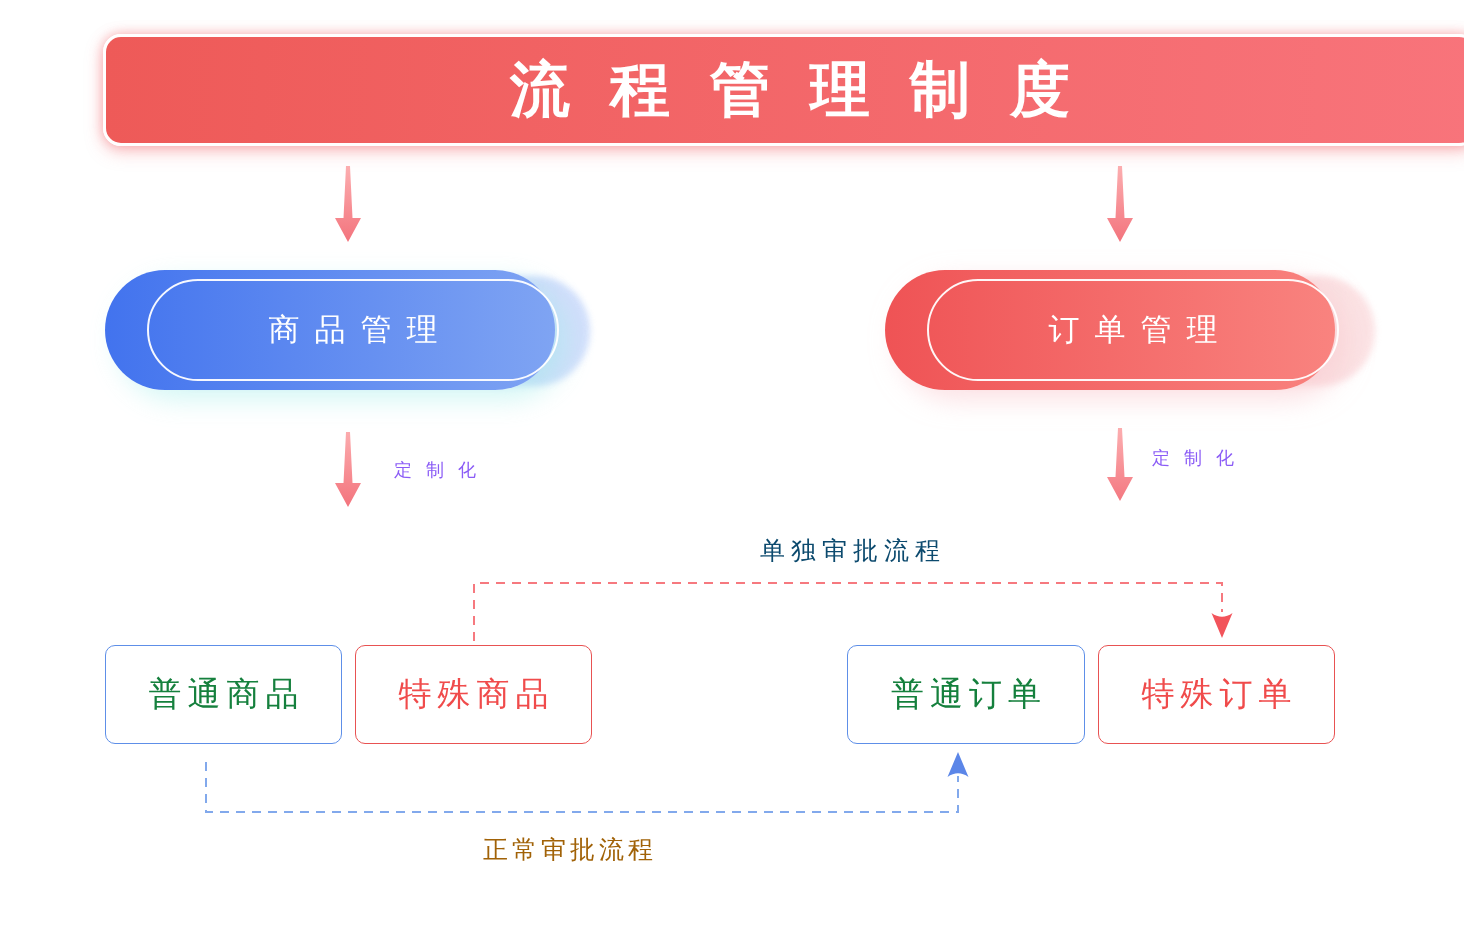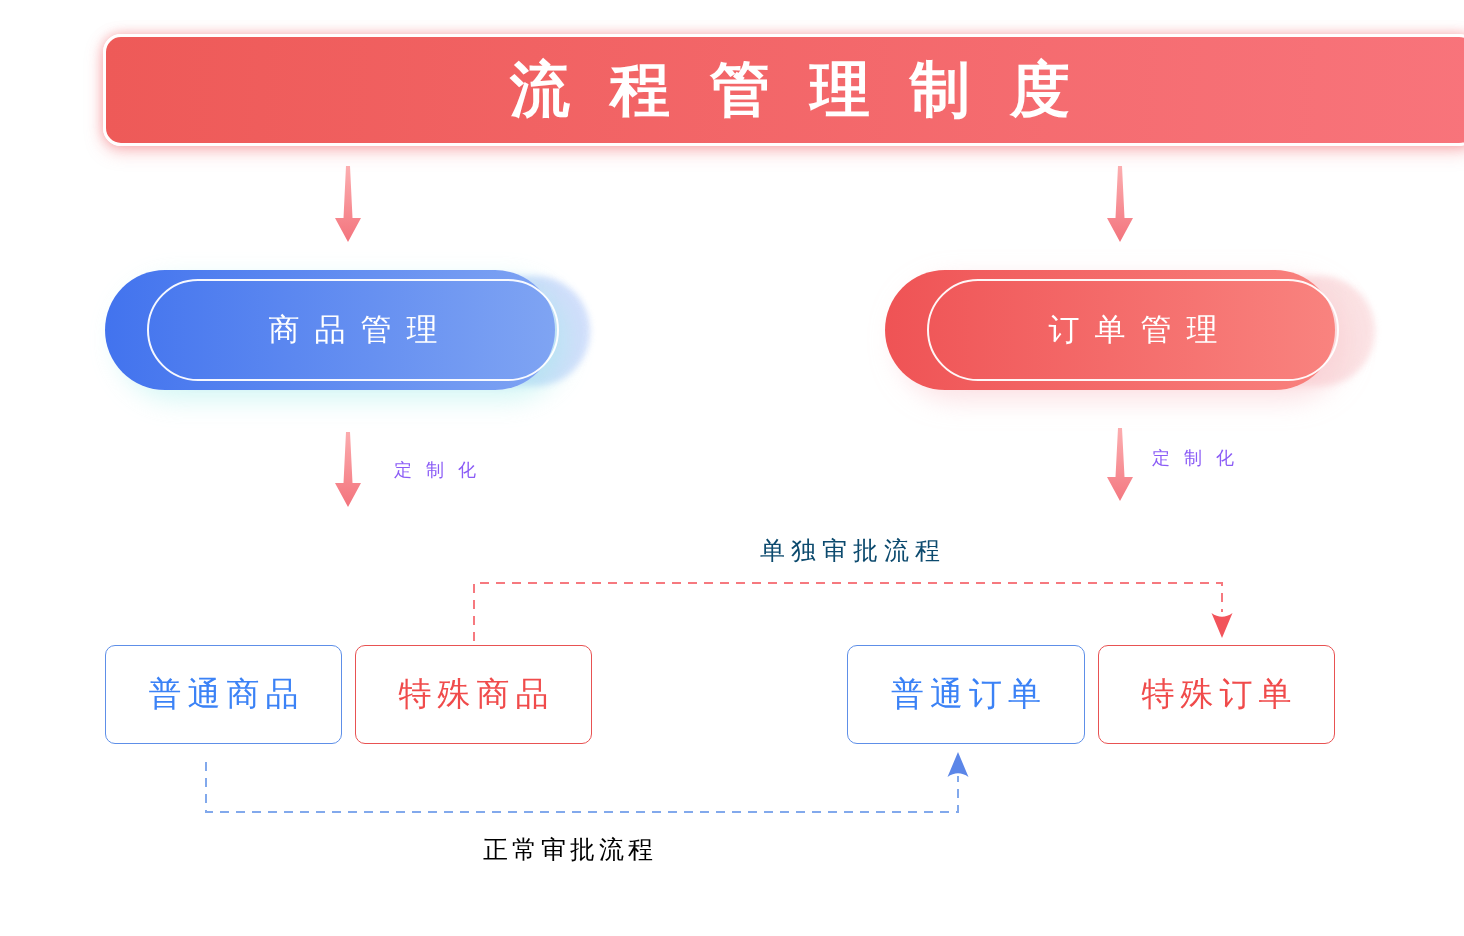--- a/index.html
+++ b/index.html
@@ -93,31 +93,31 @@
     display: flex; align-items: center; justify-content: center;
   }
   .node-box.blue { border: 1.5px solid #5E8FE8; }
   .node-box.red  { border: 1.5px solid #E85252; }
   .node-label {
     font-size: 33px;
     letter-spacing: 6px;
     text-indent: 6px;
     white-space: nowrap;
   }
-  .node-box.blue .node-label { color: #3b82f6; }
+  .node-box.blue .node-label { color: #15803d; }
   .node-box.red  .node-label { color: #F04B4B; }
 
   
   .flow-label {
     position: absolute;
     font-size: 25px;
     white-space: nowrap;
   }
   .flow-label.red  { color: #0c4a6e; letter-spacing: 6px; }
-  .flow-label.blue { color: #000000; letter-spacing: 4px; }
+  .flow-label.blue { color: #a16207; letter-spacing: 4px; }
 
   .connector-layer {
     position: absolute;
     left: 0; top: 0;
     width: 1464px; height: 936px;
     pointer-events: none;
   }
 </style>
 </head>
 <body>

